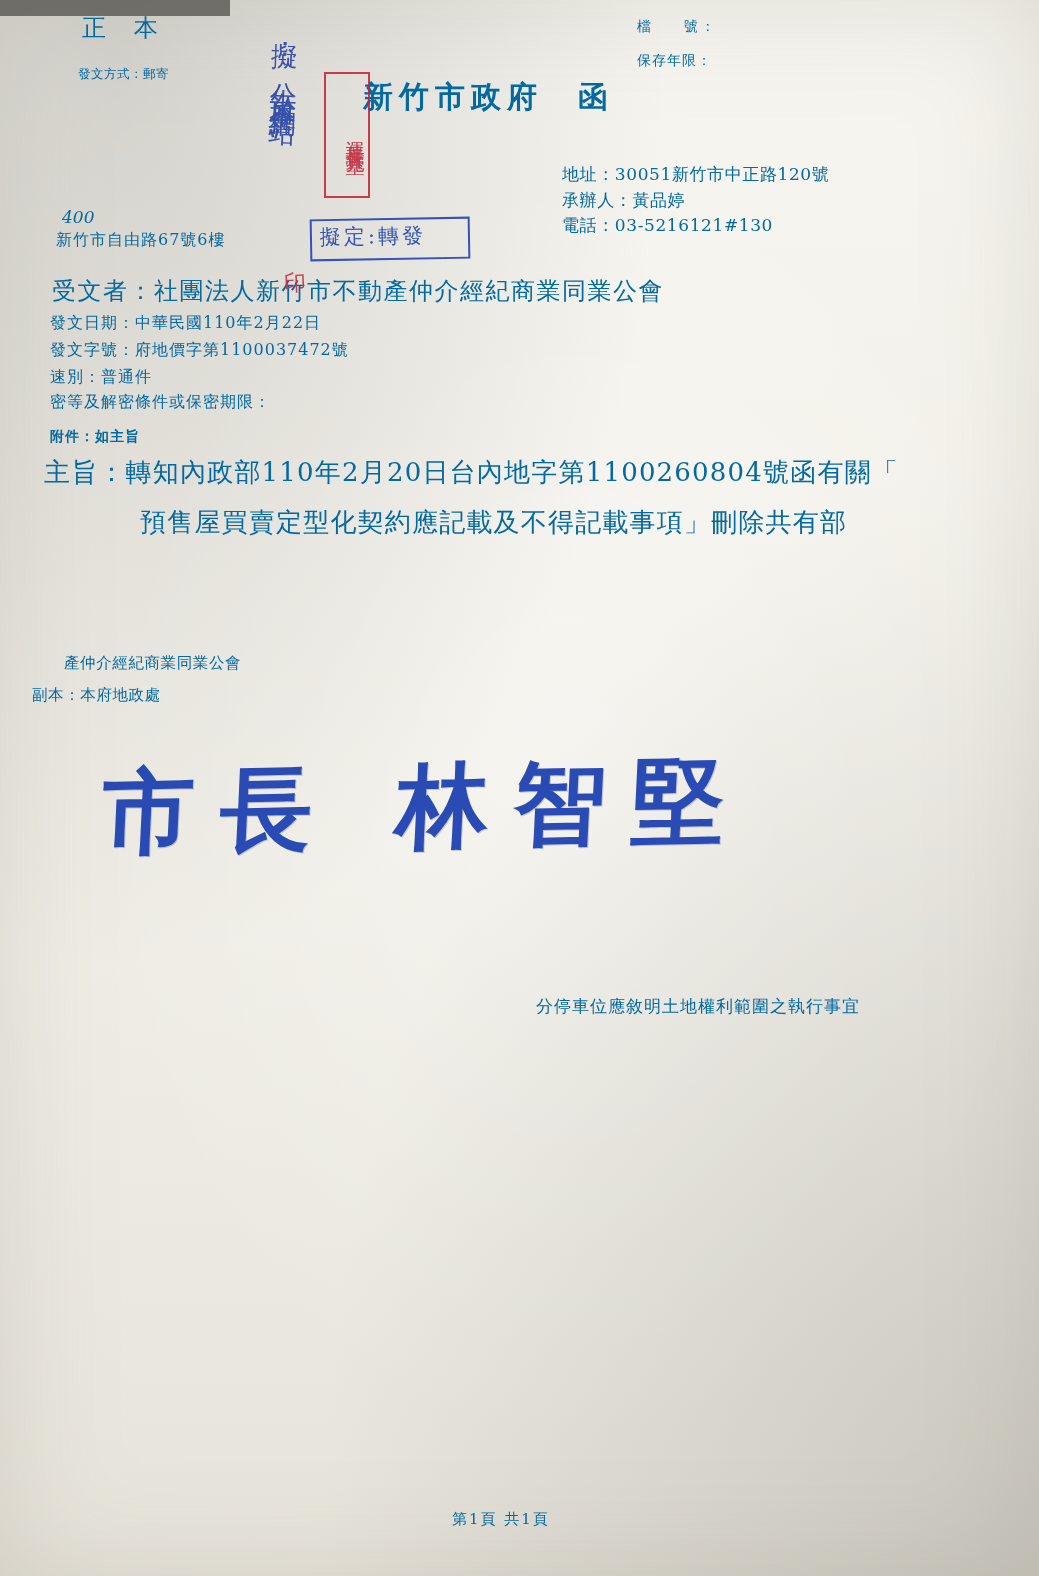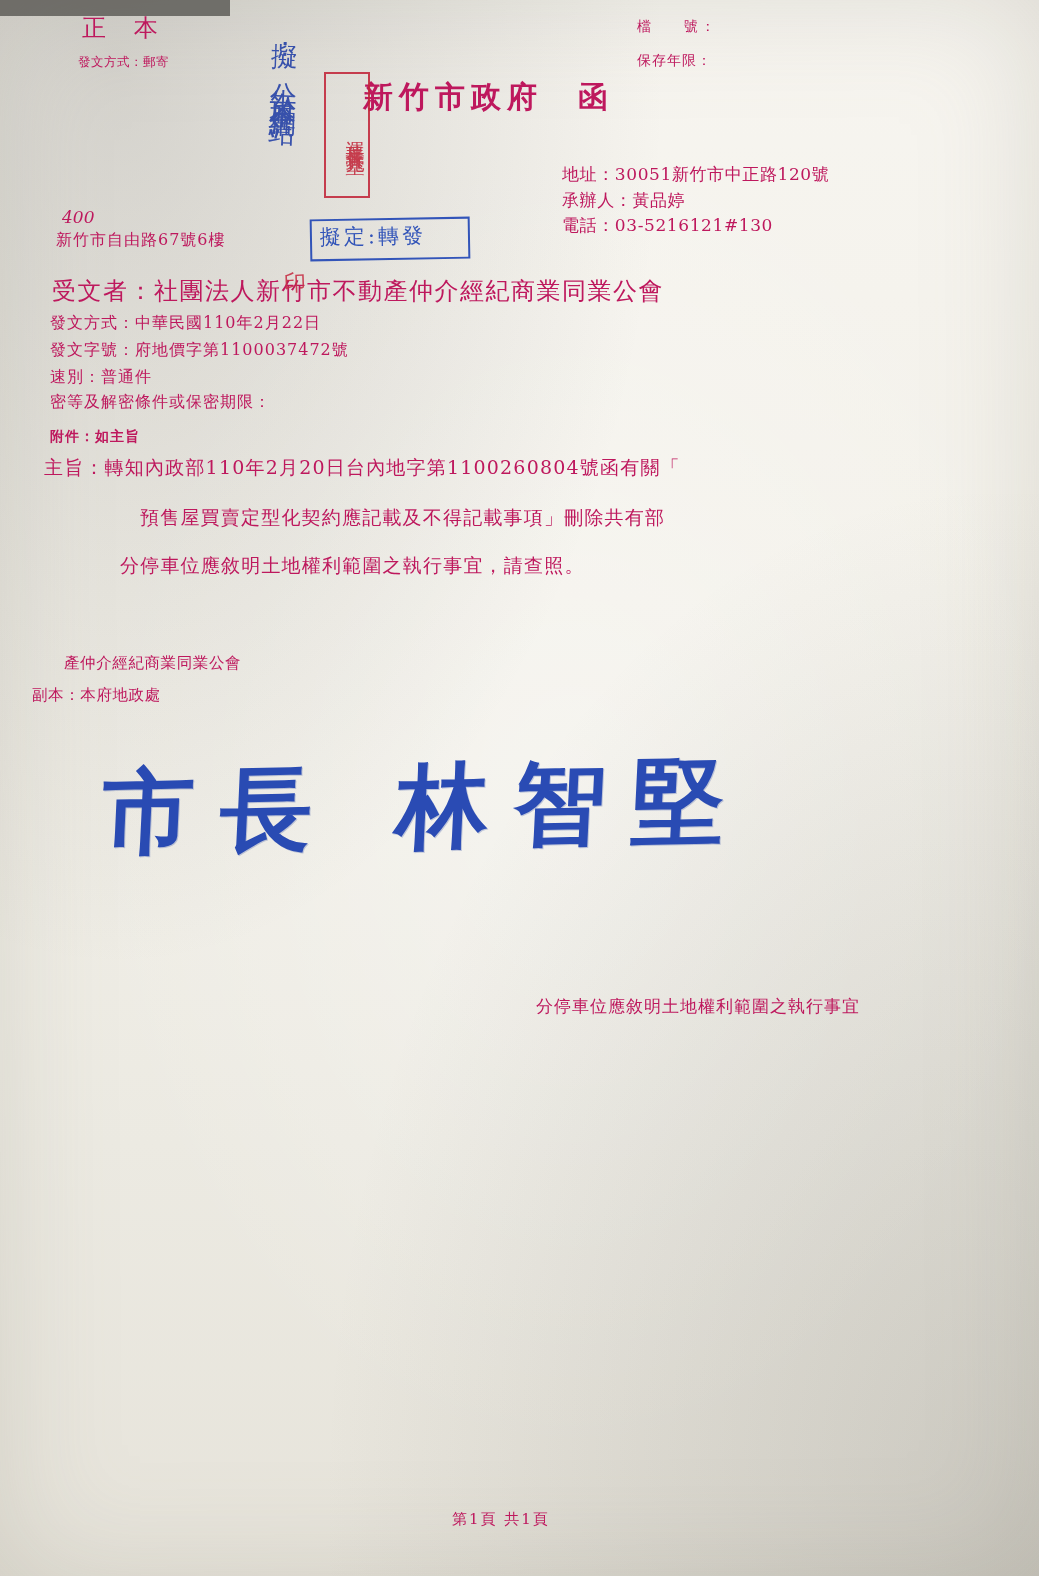--- a/index.html
+++ b/index.html
@@ -46,27 +46,27 @@
     background: #5e5d58;
     opacity: .85;
   }
   .content {
     position: absolute;
     inset: 0;
   }
   .t { position: absolute; white-space: pre; }
 
   
-  .blk { color: #be185d; }
+  .blk { color: #0369a1; }
   .small { font-size: 14px; letter-spacing: .5px; }
   .xsmall { font-size: 12.5px; letter-spacing: .5px; }
   .med { font-size: 17px; letter-spacing: .6px; }
   .big { font-size: 24px; letter-spacing: 1.5px; }
   .title { font-size: 30px; letter-spacing: 6px; font-weight: 600; }
-  .subj { font-size: 19px; letter-spacing: 1.2px; }
+  .subj { font-size: 26px; letter-spacing: 1.2px; }
   .body-line { font-size: 15.5px; letter-spacing: .6px; }
   .handwrite-vert {
     position: absolute;
     writing-mode: vertical-rl;
     color: #2a46a8;
     font-size: 27px;
     letter-spacing: 6px;
     font-family: "DejaVu Serif", serif;
     transform: rotate(2deg);
     opacity: .92;
@@ -133,46 +133,45 @@
 </head>
 <body>
 
 <div class="page">
   <div class="paper"></div>
   <div class="topstrip"></div>
 
   <div class="content">
 
     <div class="t blk big" style="left:82px; top:12px; letter-spacing:10px;">正 本</div>
-    <div class="t blk xsmall" style="left:78px; top:54px;font-family:Liberation Mono, monospace;">發文方式：郵寄</div>
+    <div class="t blk xsmall" style="left:78px; top:66px;font-family:Liberation Mono, monospace;">發文方式：郵寄</div>
 
     <div class="t blk small" style="left:637px; top:18px; letter-spacing:3px;">檔    號：</div>
     <div class="t blk small" style="left:637px; top:52px; letter-spacing:1px;">保存年限：</div>
 
     <div class="t blk title" style="left:363px; top:77px;">新竹市政府</div>
     <div class="t blk title" style="left:578px; top:77px; letter-spacing:0;">函</div>
 
     <div class="t blk med" style="left:562px; top:163px;">地址：30051新竹市中正路120號</div>
     <div class="t blk med" style="left:562px; top:189px;">承辦人：黃品婷</div>
     <div class="t blk med" style="left:562px; top:214px;">電話：03-5216121#130</div>
 
     <div class="t blk" style="left:62px; top:207px; font-size:17px; font-style:italic;">400</div>
     <div class="t blk" style="left:56px; top:230px; font-size:16px; letter-spacing:1px;">新竹市自由路67號6樓</div>
 
     <div class="t blk" style="left:52px; top:275px; font-size:24px; letter-spacing:1.5px;">受文者：社團法人新竹市不動產仲介經紀商業同業公會</div>
 
-    <div class="t blk" style="left:50px; top:313px; font-size:16px; letter-spacing:1px;">發文方式：中華民國110年2月22日</div>
+    <div class="t blk" style="left:50px; top:313px; font-size:16px; letter-spacing:1px;">發文日期：中華民國110年2月22日</div>
     <div class="t blk" style="left:50px; top:340px; font-size:16px; letter-spacing:1px;">發文字號：府地價字第1100037472號</div>
     <div class="t blk" style="left:50px; top:367px; font-size:16px; letter-spacing:1px;">速別：普通件</div>
     <div class="t blk" style="left:50px; top:392px; font-size:16px; letter-spacing:1px;">密等及解密條件或保密期限：</div>
     <div class="t blk" style="left:50px; top:428px; font-size:14px; letter-spacing:1px;font-weight:bold;">附件：如主旨</div>
 
     <div class="t blk subj" style="left:44px; top:455px;">主旨：轉知內政部110年2月20日台內地字第1100260804號函有關「</div>
     <div class="t blk subj" style="left:120px; top:505px;margin-left:20px;">預售屋買賣定型化契約應記載及不得記載事項」刪除共有部</div>
-    <div class="t blk subj" style="left:120px; top:553px;">分停車位應敘明土地權利範圍之執行事宜，請查照。</div>
 
     <div class="t blk body-line" style="left:64px; top:653px;">產仲介經紀商業同業公會</div>
     <div class="t blk body-line" style="left:32px; top:685px;">副本：本府地政處</div>
 
     <div class="signature" style="left:102px; top:745px;">市長 林智堅</div>
 
     <div class="rightnote blk" style="left:536px; top:995px;">分停車位應敘明土地權利範圍之執行事宜</div>
 
     <div class="footer blk" style="left:452px; top:1510px;">第1頁  共1頁</div>
 

